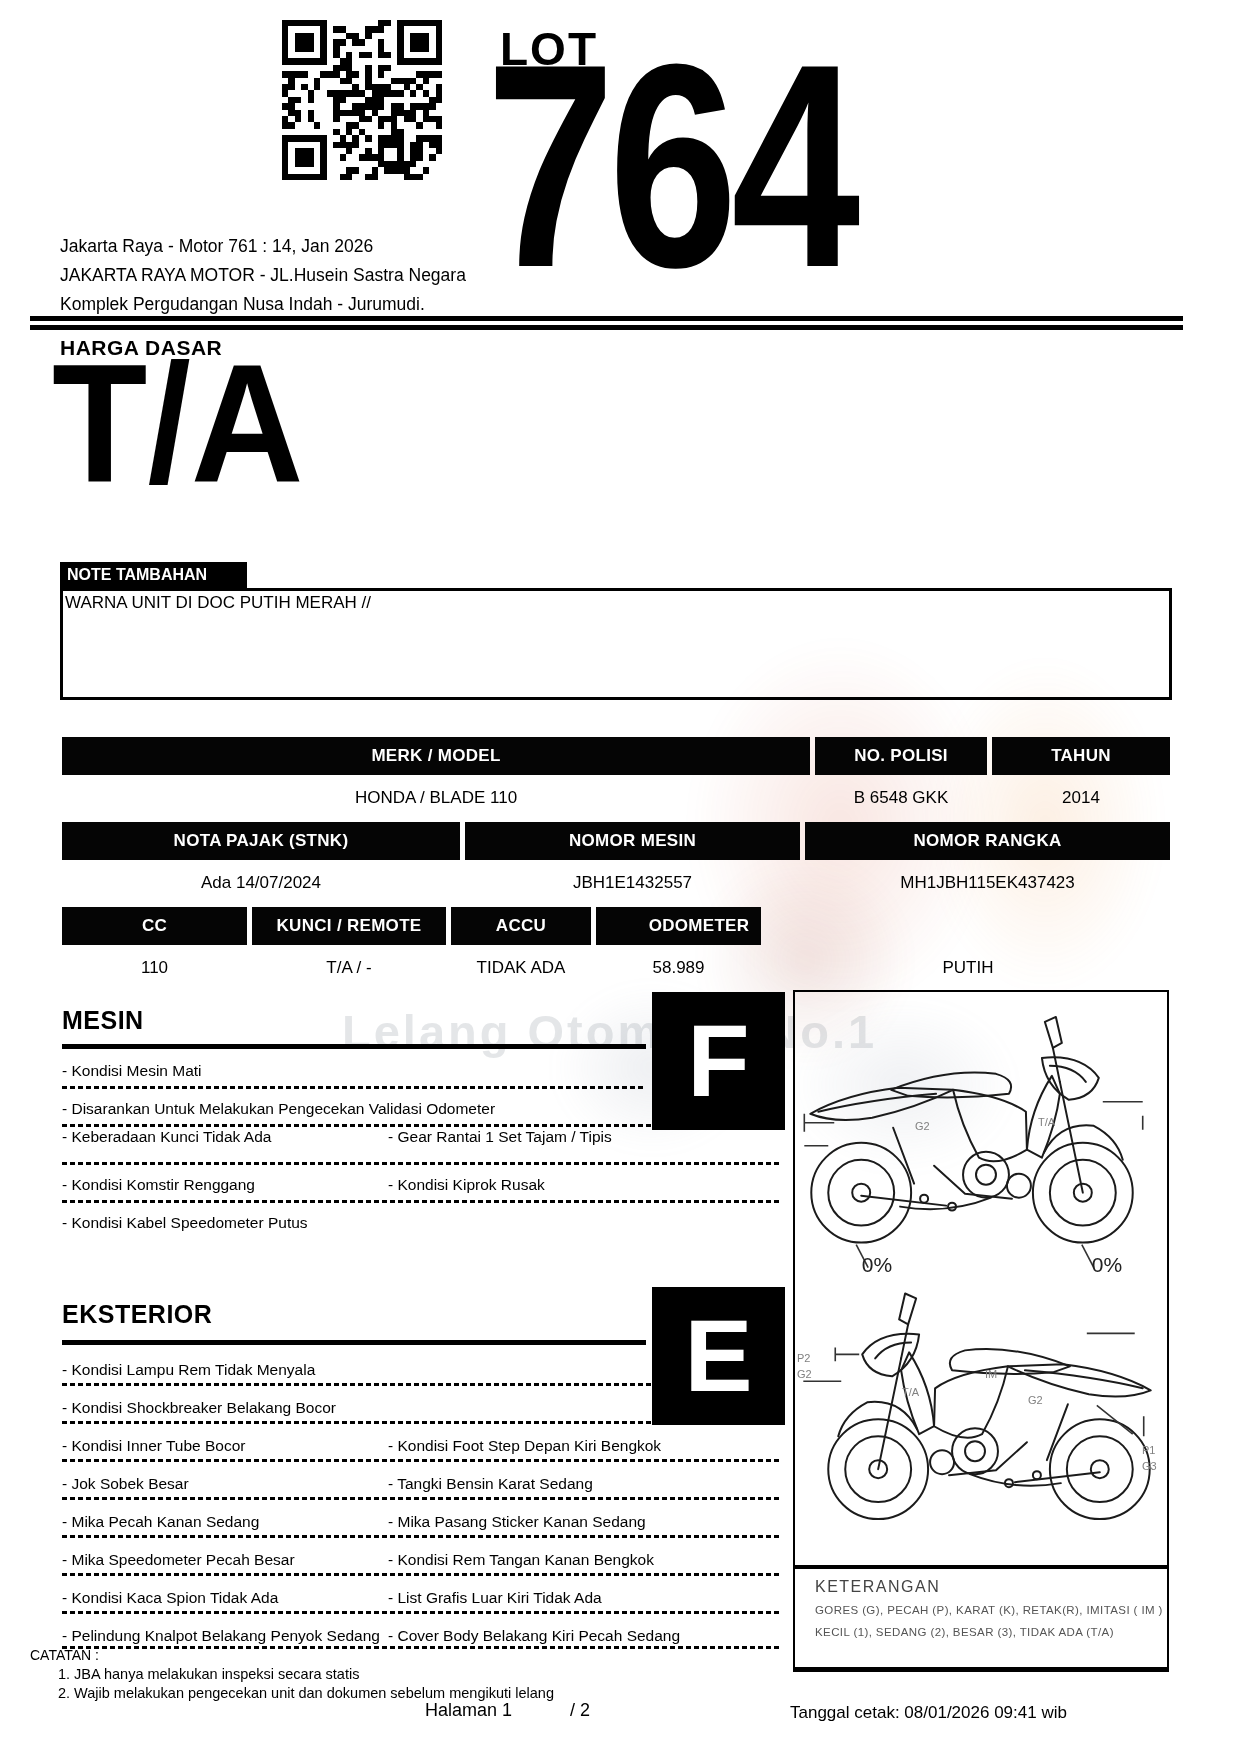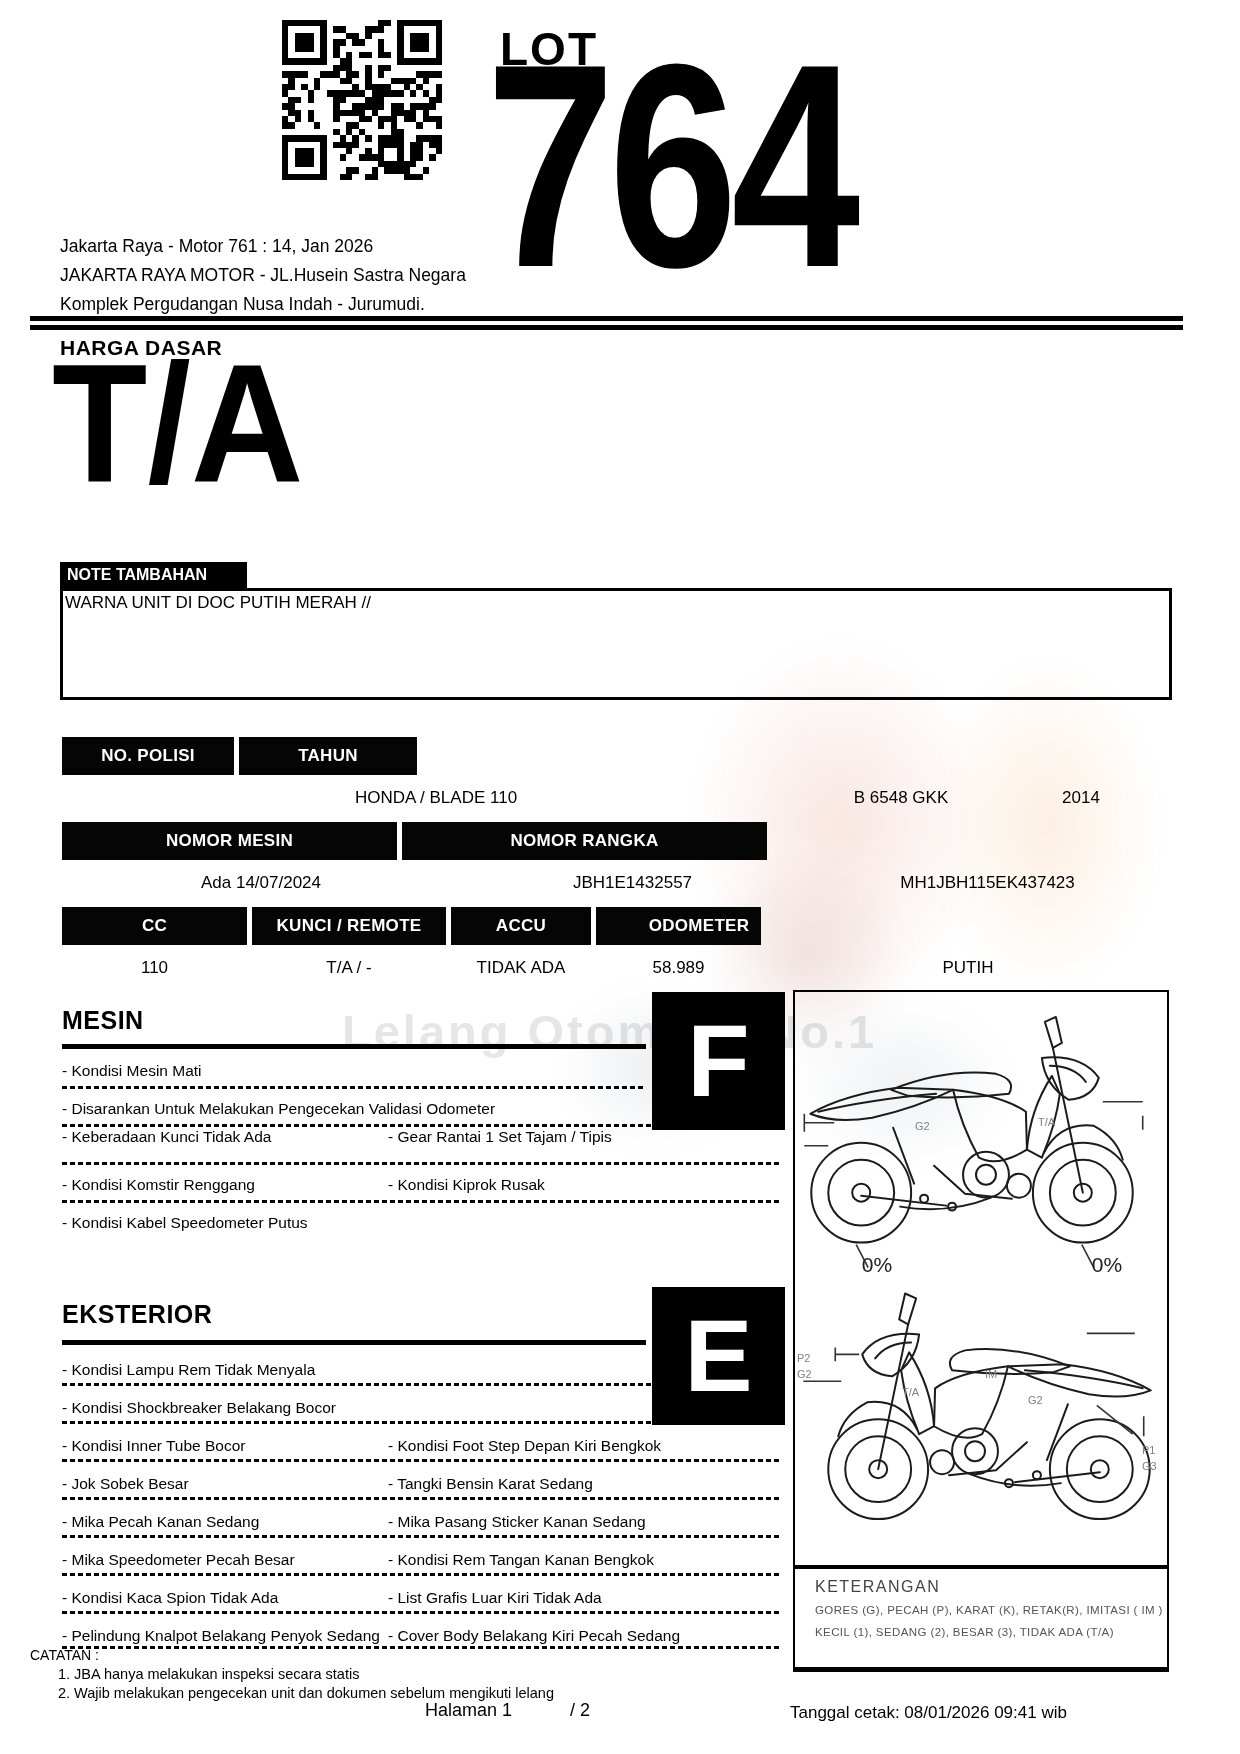--- a/index.html
+++ b/index.html
@@ -306,30 +306,32 @@
 <div class="dbl-rule"></div>
 
 <div class="harga-label">HARGA DASAR</div>
 <div class="harga-value">T/A</div>
 
 <div class="note-label">NOTE TAMBAHAN</div>
 <div class="note-box"></div>
 <div class="note-text">WARNA UNIT DI DOC PUTIH MERAH //</div>
 
 <div class="trow" style="top:737px;">
+  <div class="hcell" style="width:748px;">MERK / MODEL</div>
   <div class="hcell" style="width:172px;">NO. POLISI</div>
   <div class="hcell" style="width:178px;">TAHUN</div>
 </div>
 <div class="trow" style="top:783px;">
   <div class="vcell" style="width:748px;">HONDA / BLADE 110</div>
   <div class="vcell" style="width:172px;">B 6548 GKK</div>
   <div class="vcell" style="width:178px;">2014</div>
 </div>
 
 <div class="trow" style="top:822px;">
+  <div class="hcell" style="width:398px;">NOTA PAJAK (STNK)</div>
   <div class="hcell" style="width:335px;">NOMOR MESIN</div>
   <div class="hcell" style="width:365px;">NOMOR RANGKA</div>
 </div>
 <div class="trow" style="top:868px;">
   <div class="vcell" style="width:398px;">Ada 14/07/2024</div>
   <div class="vcell" style="width:335px;">JBH1E1432557</div>
   <div class="vcell" style="width:365px;">MH1JBH115EK437423</div>
 </div>
 
 <div class="trow" style="top:907px;">

